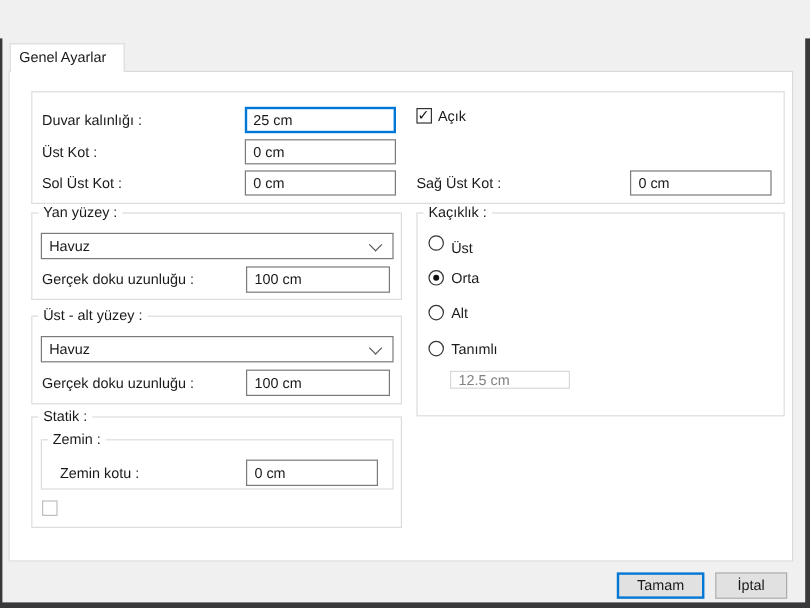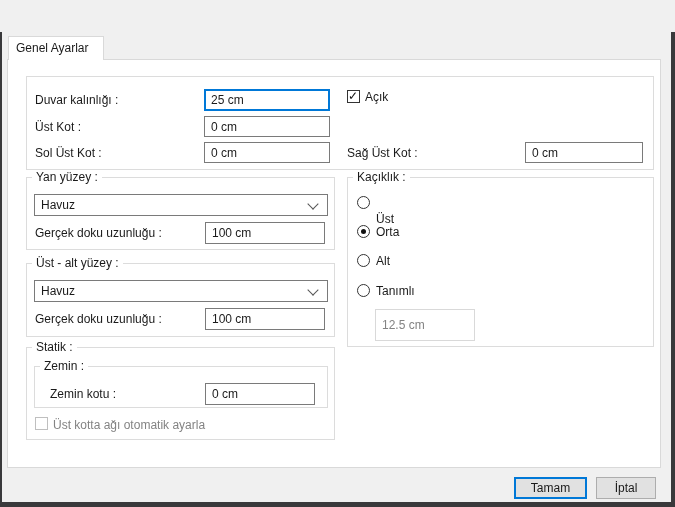--- a/index.html
+++ b/index.html
@@ -94,41 +94,40 @@
     <span class="combo-text">Havuz</span>
     <span class="chev"></span>
   </div>
   <span class="lbl" style="left:35px; top:312px;">Gerçek doku uzunluğu :</span>
   <input class="field" style="left: 205px; top: 308px; width: 120px; height: 22px;" value="100 cm">
 
   <div class="group" style="left:347px; top:177px; width:307px; height:170px;">
     <span class="legend">Kaçıklık :</span>
   </div>
   <span class="radio" style="left:357px; top:196px;"></span>
-  <span class="lbl" style="left:376px; top:212px;text-align:right;">Üst</span>
+  <span class="lbl" style="left:376px; top:200px;text-align:right;">Üst</span>
 
   <span class="radio selected" style="left:357px; top:225px;"></span>
   <span class="lbl" style="left:376px; top:225px;">Orta</span>
 
   <span class="radio" style="left:357px; top:254px;"></span>
   <span class="lbl" style="left:376px; top:254px;">Alt</span>
 
   <span class="radio" style="left:357px; top:284px;"></span>
   <span class="lbl" style="left:376px; top:284px;">Tanımlı</span>
 
-  <input class="field disabled" style="left: 375px; top: 309px; width: 100px; height: 32px;" value="12.5 cm">
+  <input class="field disabled" style="left: 375px; top: 309px; width: 100px; height: 15px;" value="12.5 cm">
 
   <div class="group" style="left:34px; top:366px; width:294px; height:42px;">
     <span class="legend">Zemin :</span>
   </div>
   <div class="group" style="left:26px; top:347px; width:309px; height:93px;">
     <span class="legend">Statik :</span>
   </div>
   <span class="lbl" style="left:50px; top:387px;">Zemin kotu :</span>
   <input class="field" style="left: 205px; top: 383px; width: 110px; height: 22px;" value="0 cm">
 
   <span class="checkbox disabled" style="left:35px; top:417px;"></span>
-  <span class="lbl disabled" style="left:53px; top:418px;">Üst kotta ağı otomatik ayarla</span>
 
   <div class="btn default" style="left:514px; top:477px; width:73px; height:22px;">Tamam</div>
   <div class="btn" style="left:596px; top:477px; width:60px; height:22px;">İptal</div>
 
 </div>
 
 </body></html>

